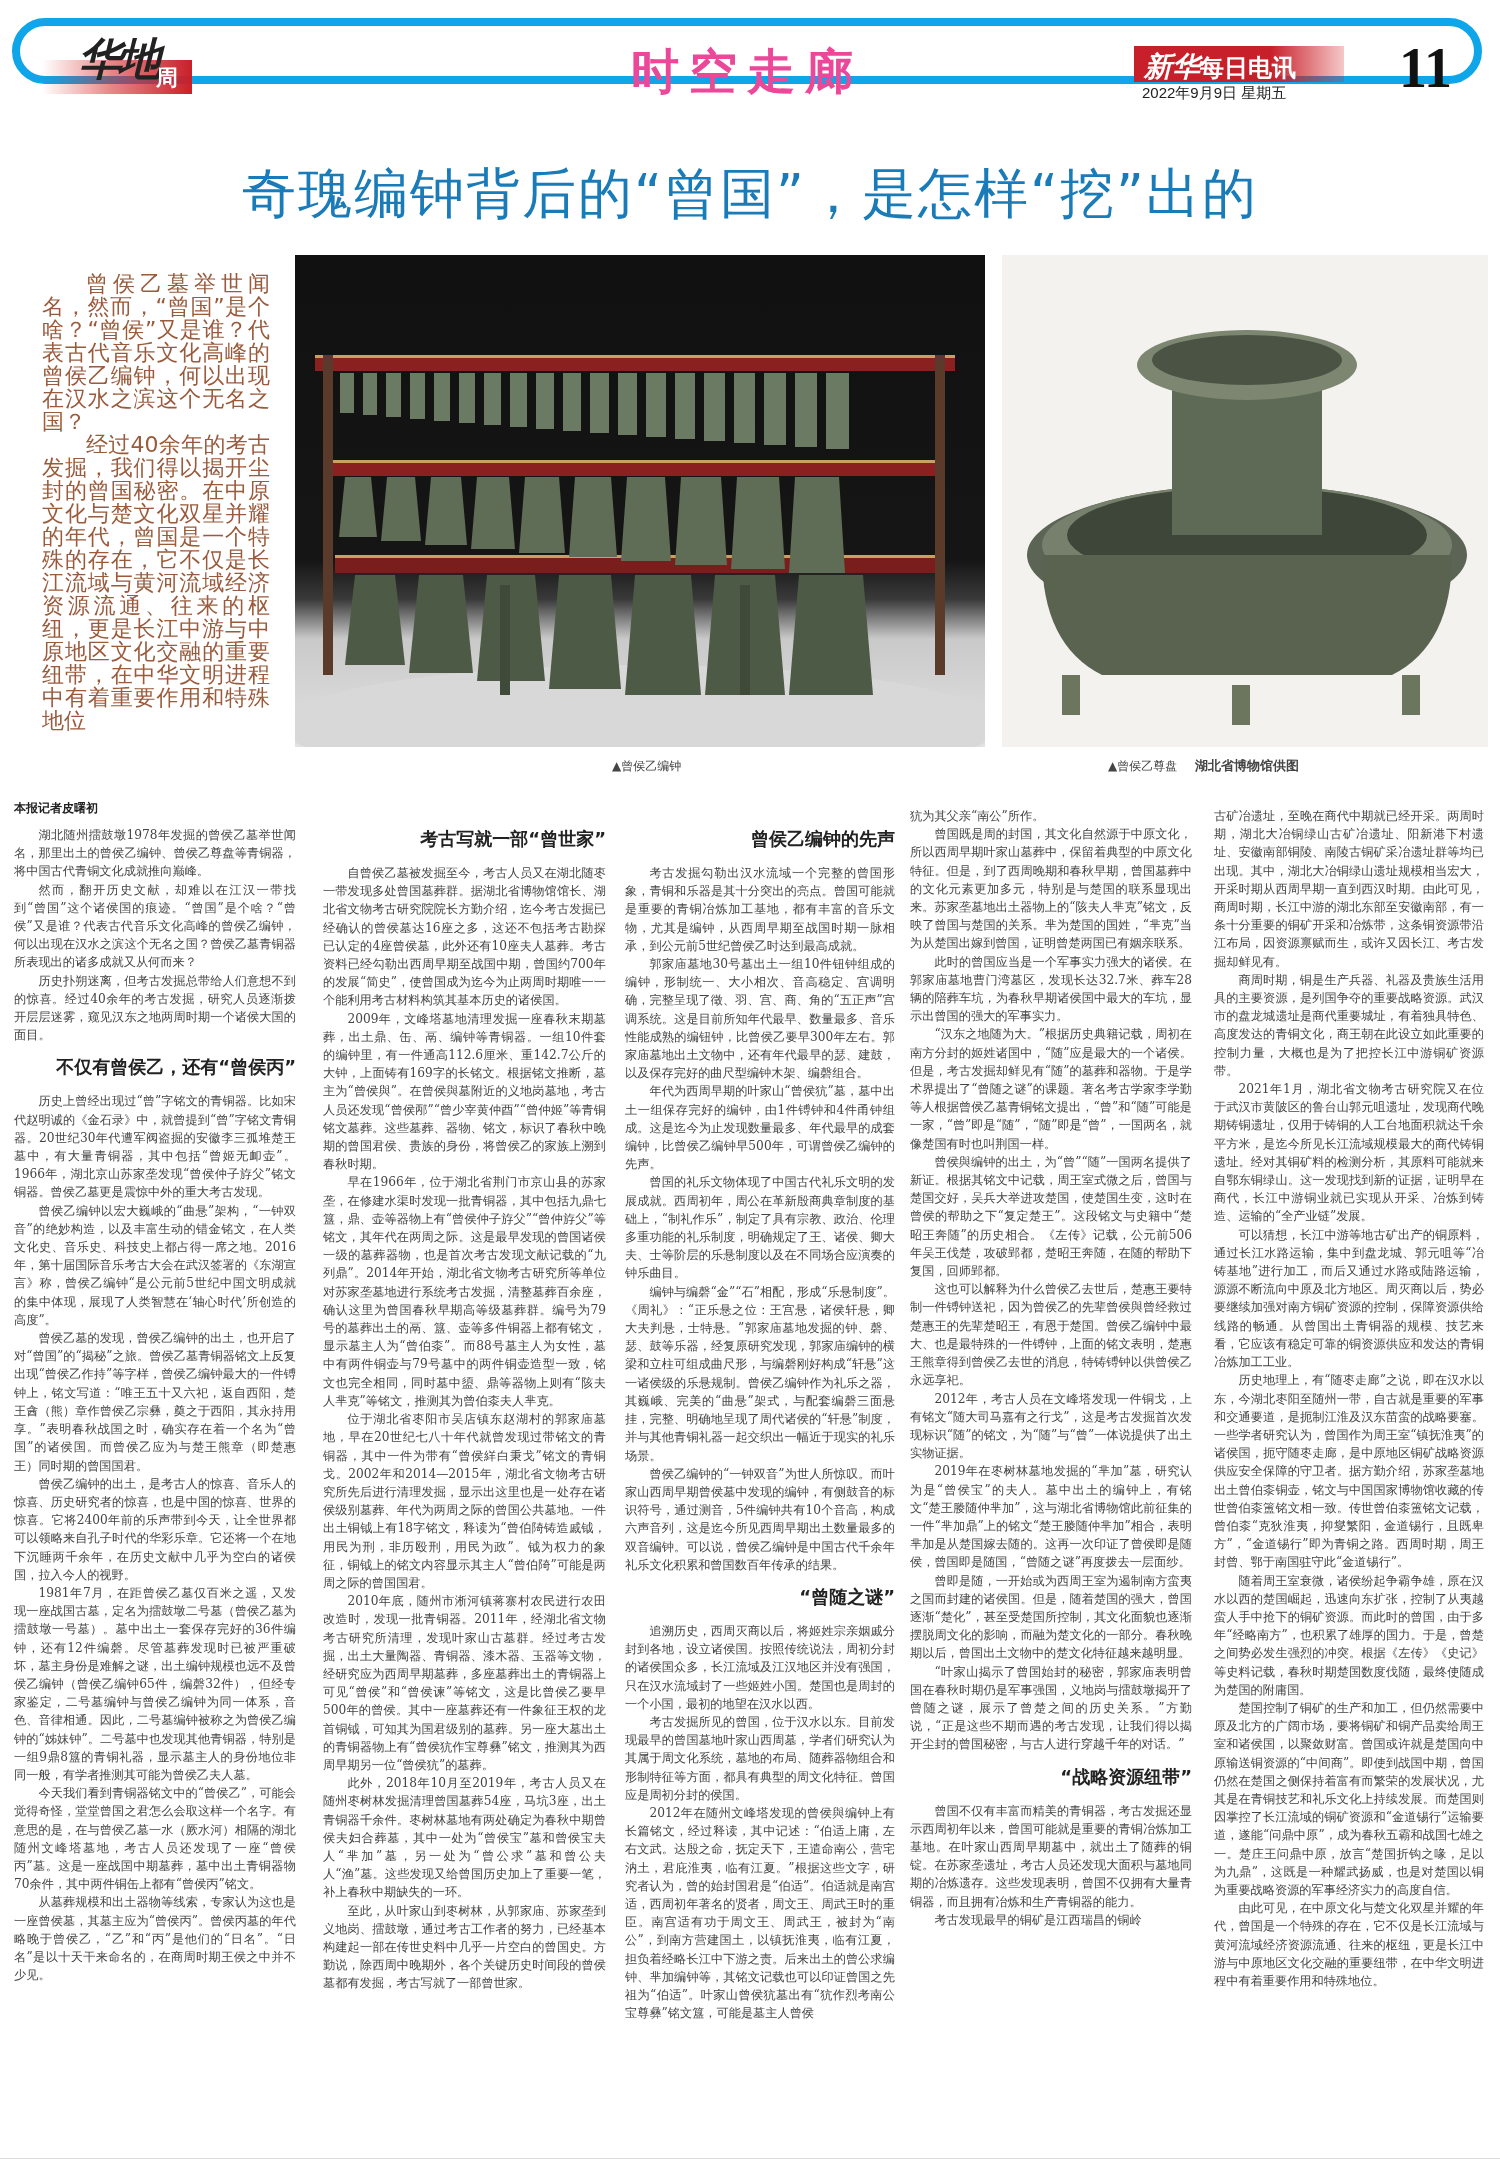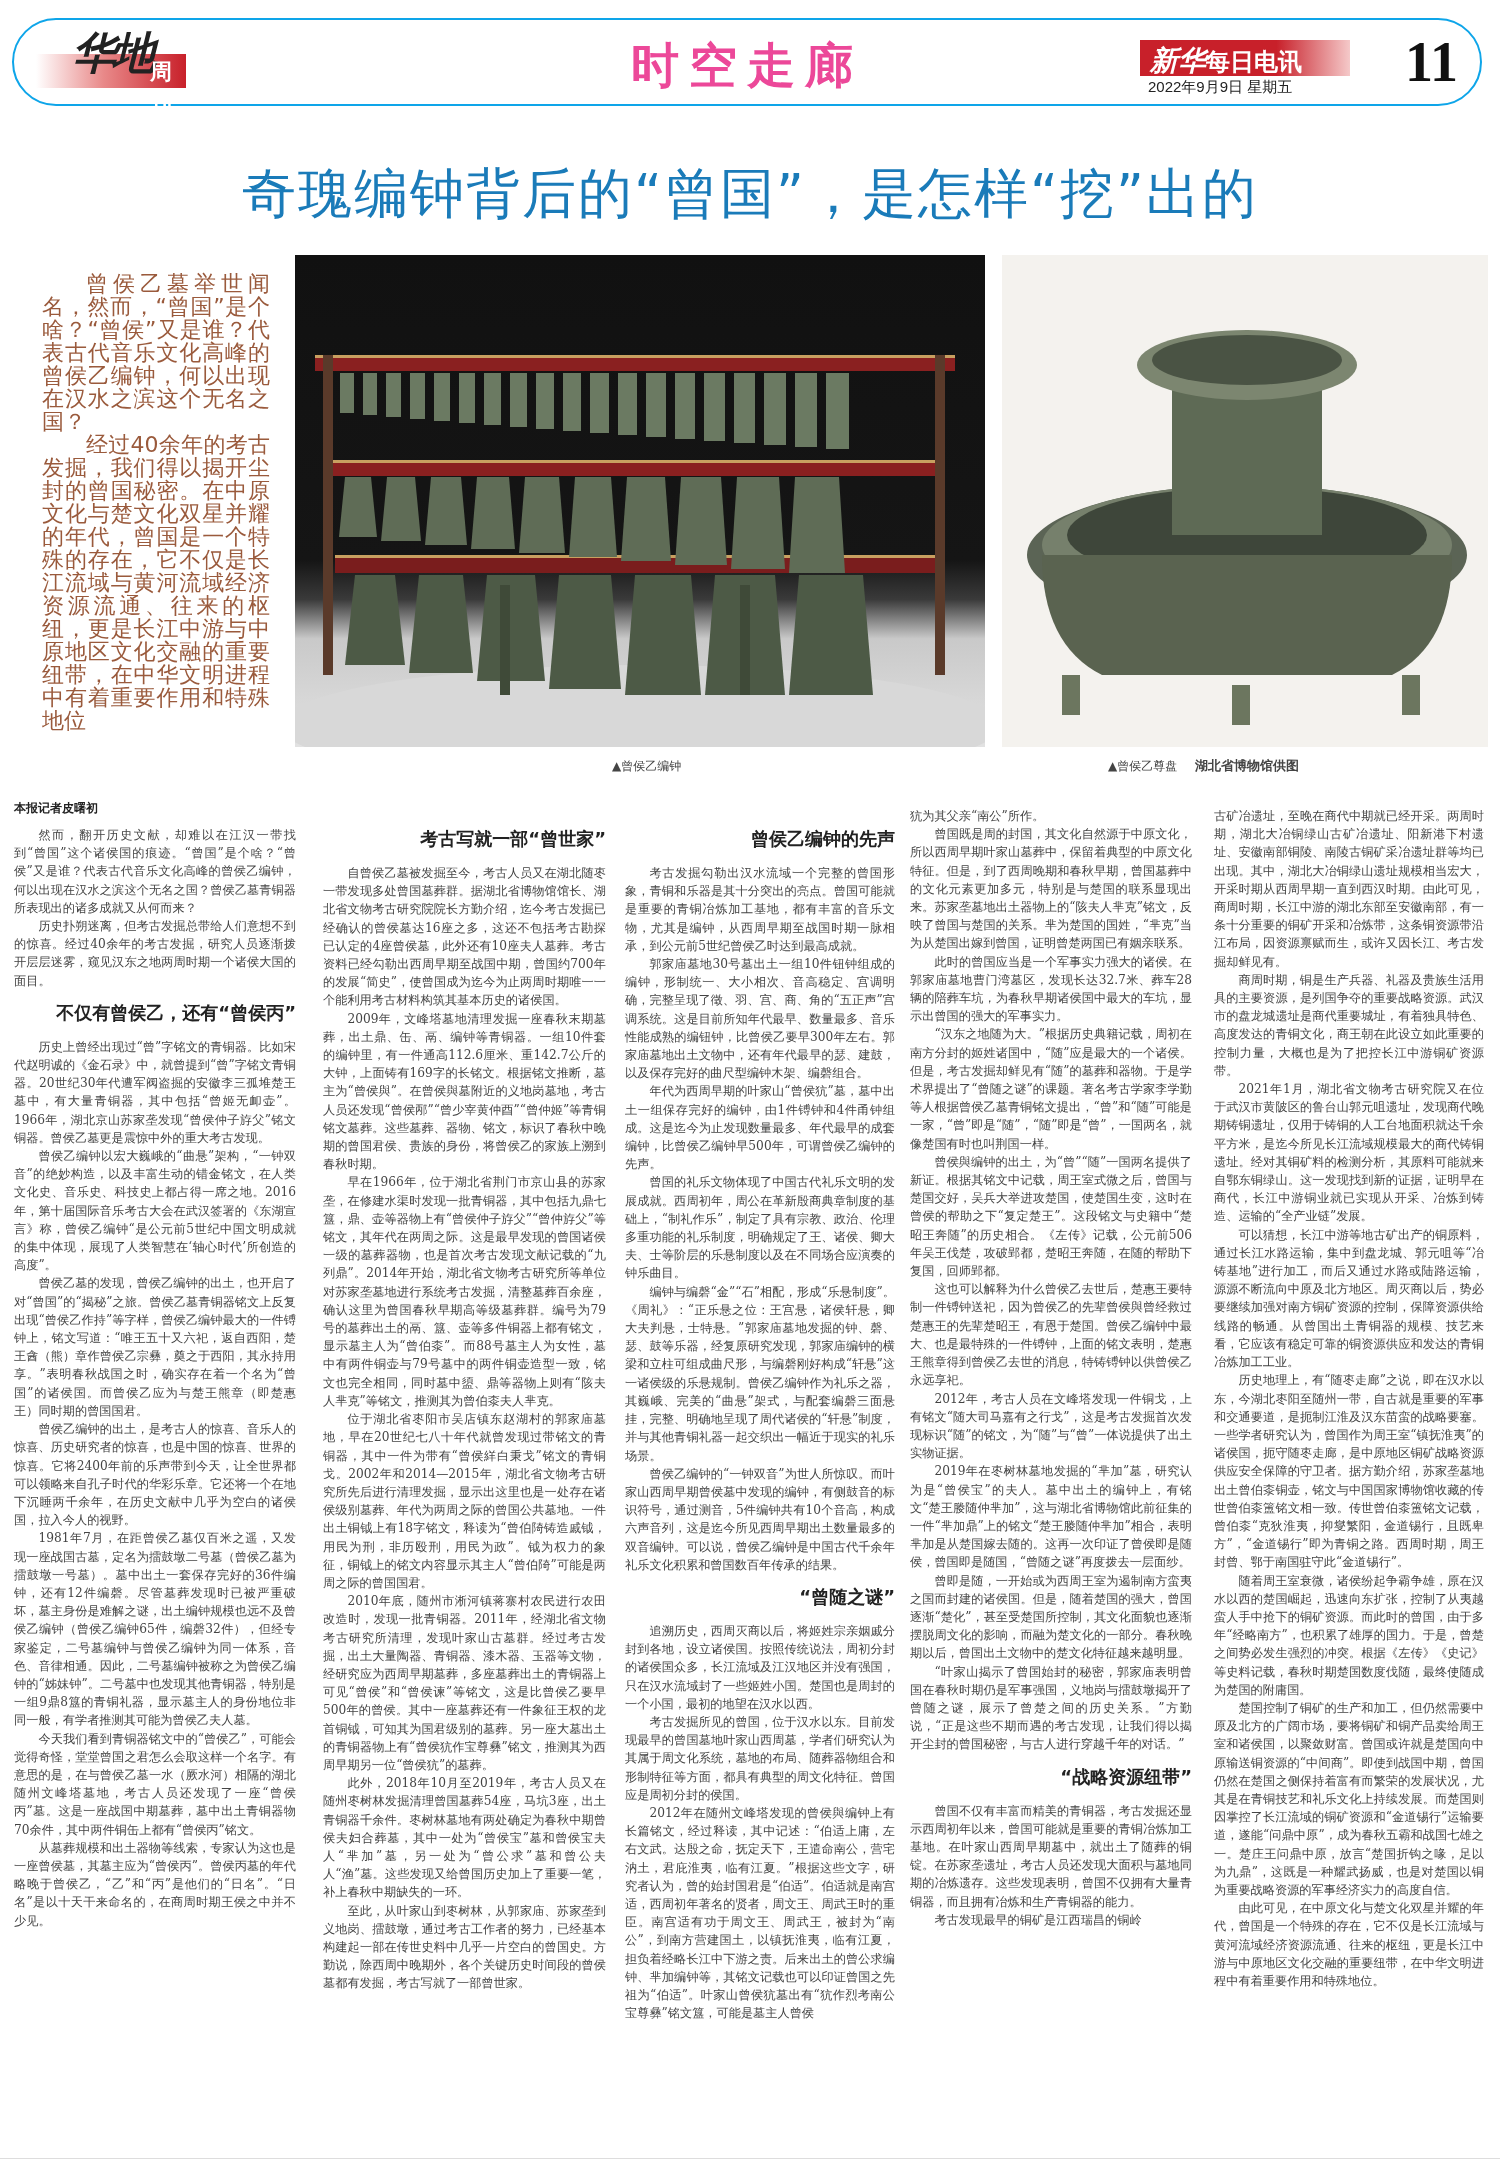--- a/index.html
+++ b/index.html
@@ -1,17 +1,17 @@
 <!DOCTYPE html>
 <html><head>
 <meta charset="utf-8">
 <style>
   html,body{margin:0;padding:0;background:#fff;}
   body{width:1500px;height:2169px;position:relative;overflow:hidden;font-family:"DejaVu Serif",serif;color:#3a3a3a;}
-  .masthead{position:absolute;left:12px;top:18px;width:1470px;height:88px;border:2px solid #0ea5e9;border-radius:44px;box-sizing:border-box;background:#fff;}
+  .masthead{position:absolute;left:12px;top:18px;width:1470px;height:66px;border:8px solid #0ea5e9;border-radius:44px;box-sizing:border-box;background:#fff;}
   .brand{position:absolute;left:22px;top:6px;height:72px;width:150px;}
   .brand-bar{position:absolute;left:0;top:28px;width:150px;height:34px;background:linear-gradient(90deg,rgba(220,60,60,0) 0%,rgba(214,40,40,.55) 45%,#c8202a 100%);}
   .brand-script{position:absolute;left:36px;top:-2px;font-family:"DejaVu Serif",serif;font-style:italic;font-weight:bold;font-size:44px;color:#222;letter-spacing:-4px;}
   .brand-sub{position:absolute;left:114px;top:31px;font-family:"DejaVu Sans",sans-serif;font-size:22px;color:#fff;font-weight:bold;letter-spacing:1px;}
   .section-title{position:absolute;left:0;right:0;top:14px;text-align:center;font-family:"DejaVu Serif",serif;font-weight:bold;font-size:48px;color:#ec4899;letter-spacing:10px;}
   .paper{position:absolute;right:130px;top:20px;width:210px;height:52px;}
   .paper-bar{position:absolute;left:0;top:0;width:210px;height:36px;background:linear-gradient(90deg,#c8202a 0%,#c8202a 65%,rgba(214,40,40,.25) 100%);}
   .paper-name{position:absolute;left:10px;top:2px;font-family:"DejaVu Serif",serif;font-style:italic;font-weight:bold;font-size:28px;color:#fff;white-space:nowrap;}
   .paper-name .sub{font-style:normal;font-size:24px;}
   .paper-date{position:absolute;left:8px;top:38px;font-family:"Liberation Sans",sans-serif;font-size:15px;color:#222;white-space:nowrap;}
@@ -146,20 +146,21 @@
   </svg>
 </div>
 
 <div class="caption" style="left:612px;top:758px;">▲曾侯乙编钟</div>
 <div class="caption" style="left:1108px;top:758px;">▲曾侯乙尊盘</div>
 <div class="caption" style="left:1195px;top:757px;font-weight:bold;font-size:13px;">湖北省博物馆供图</div>
 
 <div class="byline">本报记者皮曙初</div>
 
 <div class="col c1">
+    <p>湖北随州擂鼓墩1978年发掘的曾侯乙墓举世闻名，那里出土的曾侯乙编钟、曾侯乙尊盘等青铜器，将中国古代青铜文化成就推向巅峰。</p>
     <p>然而，翻开历史文献，却难以在江汉一带找到“曾国”这个诸侯国的痕迹。“曾国”是个啥？“曾侯”又是谁？代表古代音乐文化高峰的曾侯乙编钟，何以出现在汉水之滨这个无名之国？曾侯乙墓青铜器所表现出的诸多成就又从何而来？</p>
     <p>历史扑朔迷离，但考古发掘总带给人们意想不到的惊喜。经过40余年的考古发掘，研究人员逐渐拨开层层迷雾，窥见汉东之地两周时期一个诸侯大国的面目。</p>
     <h3>不仅有曾侯乙，还有“曾侯丙”</h3>
     <p>历史上曾经出现过“曾”字铭文的青铜器。比如宋代赵明诚的《金石录》中，就曾提到“曾”字铭文青铜器。20世纪30年代遭军阀盗掘的安徽李三孤堆楚王墓中，有大量青铜器，其中包括“曾姬无卹壶”。1966年，湖北京山苏家垄发现“曾侯仲子斿父”铭文铜器。曾侯乙墓更是震惊中外的重大考古发现。</p>
     <p>曾侯乙编钟以宏大巍峨的“曲悬”架构，“一钟双音”的绝妙构造，以及丰富生动的错金铭文，在人类文化史、音乐史、科技史上都占得一席之地。2016年，第十届国际音乐考古大会在武汉签署的《东湖宣言》称，曾侯乙编钟“是公元前5世纪中国文明成就的集中体现，展现了人类智慧在‘轴心时代’所创造的高度”。</p>
     <p>曾侯乙墓的发现，曾侯乙编钟的出土，也开启了对“曾国”的“揭秘”之旅。曾侯乙墓青铜器铭文上反复出现“曾侯乙作持”等字样，曾侯乙编钟最大的一件镈钟上，铭文写道：“唯王五十又六祀，返自西阳，楚王酓（熊）章作曾侯乙宗彝，奠之于西阳，其永持用享。”表明春秋战国之时，确实存在着一个名为“曾国”的诸侯国。而曾侯乙应为与楚王熊章（即楚惠王）同时期的曾国国君。</p>
     <p>曾侯乙编钟的出土，是考古人的惊喜、音乐人的惊喜、历史研究者的惊喜，也是中国的惊喜、世界的惊喜。它将2400年前的乐声带到今天，让全世界都可以领略来自孔子时代的华彩乐章。它还将一个在地下沉睡两千余年，在历史文献中几乎为空白的诸侯国，拉入今人的视野。</p>
     <p>1981年7月，在距曾侯乙墓仅百米之遥，又发现一座战国古墓，定名为擂鼓墩二号墓（曾侯乙墓为擂鼓墩一号墓）。墓中出土一套保存完好的36件编钟，还有12件编磬。尽管墓葬发现时已被严重破坏，墓主身份是难解之谜，出土编钟规模也远不及曾侯乙编钟（曾侯乙编钟65件，编磬32件），但经专家鉴定，二号墓编钟与曾侯乙编钟为同一体系，音色、音律相通。因此，二号墓编钟被称之为曾侯乙编钟的“姊妹钟”。二号墓中也发现其他青铜器，特别是一组9鼎8簋的青铜礼器，显示墓主人的身份地位非同一般，有学者推测其可能为曾侯乙夫人墓。</p>
     <p>今天我们看到青铜器铭文中的“曾侯乙”，可能会觉得奇怪，堂堂曾国之君怎么会取这样一个名字。有意思的是，在与曾侯乙墓一水（厥水河）相隔的湖北随州文峰塔墓地，考古人员还发现了一座“曾侯丙”墓。这是一座战国中期墓葬，墓中出土青铜器物70余件，其中两件铜缶上都有“曾侯丙”铭文。</p>
     <p>从墓葬规模和出土器物等线索，专家认为这也是一座曾侯墓，其墓主应为“曾侯丙”。曾侯丙墓的年代略晚于曾侯乙，“乙”和“丙”是他们的“日名”。“日名”是以十天干来命名的，在商周时期王侯之中并不少见。</p>

